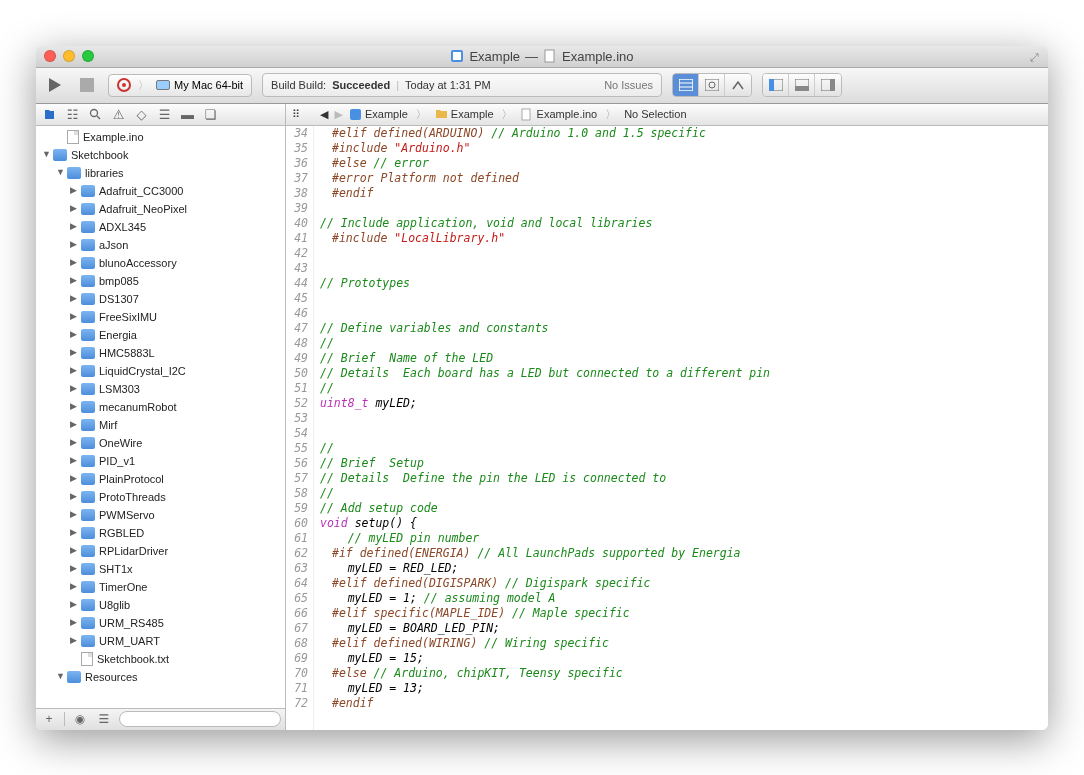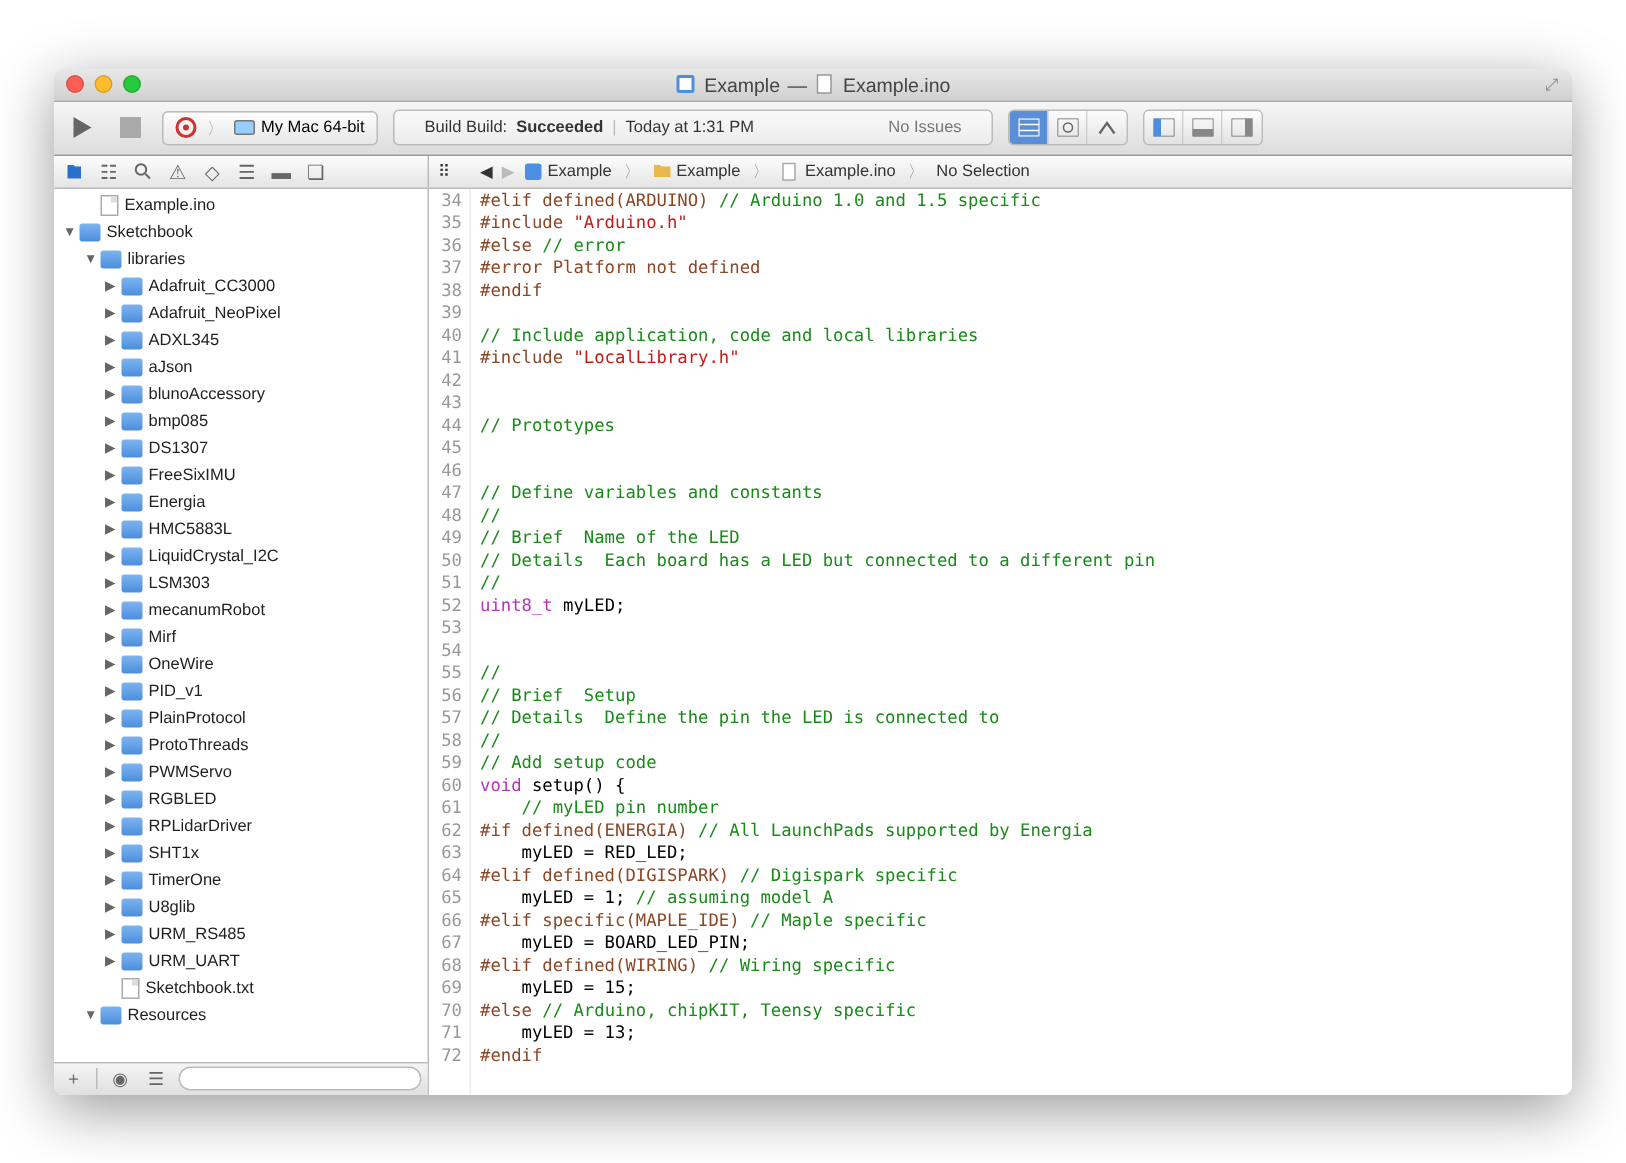--- a/index.html
+++ b/index.html
@@ -14,21 +14,21 @@
 .title-center { position: absolute; left: 0; right: 0; text-align: center; font-size: 13px; color: #444; display: flex; justify-content: center; align-items: center; gap: 5px; }
 .expand-btn { position: absolute; right: 6px; top: 5px; width: 12px; height: 12px; color: #888; font-size: 11px; }
 .toolbar { height: 36px; background: linear-gradient(#f7f7f7,#dcdcdc); border-bottom: 1px solid #999; display: flex; align-items: center; padding: 0 8px; gap: 10px; }
 .tb-btn { width: 22px; height: 22px; display: flex; align-items: center; justify-content: center; color: #555; }
 .tb-btn.play { color: #666; }
 .scheme { display: flex; align-items: center; gap: 4px; padding: 3px 8px; border: 1px solid #bbb; border-radius: 4px; background: linear-gradient(#fdfdfd,#e7e7e7); font-size: 11px; }
 .scheme .target-ico { width: 14px; height: 14px; border-radius: 50%; border: 2px solid #c33; position: relative; }
 .scheme .target-ico::after{content:"";position:absolute;inset:3px;border-radius:50%;background:#c33;}
 .pipe { color:#aaa; margin: 0 3px; }
 .lap-ico { width: 14px; height: 10px; border: 1px solid #777; border-radius: 2px; background: #9cf; position: relative; }
-.status-pill { flex: 1; max-width: 400px; height: 24px; border: 1px solid #bbb; border-radius: 4px; background: linear-gradient(#fafafa,#ececec); display: flex; align-items: center; padding: 0 20px; font-size: 11px; gap: 6px; color: #333; }
+.status-pill { flex: 1; max-width: 400px; height: 24px; border: 1px solid #bbb; border-radius: 4px; background: linear-gradient(#fafafa,#ececec); display: flex; align-items: center; padding: 0 8px; font-size: 11px; gap: 6px; color: #333; }
 .status-pill .sep { color: #bbb; }
 .status-pill .tail { margin-left: auto; color: #777; }
 .seg-group { display: flex; border: 1px solid #bbb; border-radius: 4px; overflow: hidden; }
 .seg { width: 26px; height: 22px; background: linear-gradient(#fdfdfd,#e2e2e2); border-right: 1px solid #ccc; display: flex; align-items: center; justify-content: center; color: #555; }
 .seg:last-child { border-right: none; }
 .seg.active { background: #5a8ed6; color: #fff; }
 .sub-toolbar { height: 22px; background: linear-gradient(#fdfdfd,#e4e4e4); border-bottom: 1px solid #bbb; display: flex; align-items: center; }
 .sub-left { width: 250px; display: flex; gap: 8px; padding: 0 6px; border-right: 1px solid #bbb; height: 100%; align-items: center; }
 .sub-left .ic { width: 15px; height: 15px; color: #666; display:flex;align-items:center;justify-content:center; font-size: 13px;}
 .sub-left .ic.active { color: #2a6fc9; }
@@ -41,24 +41,24 @@
 .tree { flex: 1; overflow: auto; padding: 2px 0; }
 .tree-row { display: flex; align-items: center; height: 18px; padding-right: 6px; font-size: 11px; color: #222; }
 .tree-row .twist { width: 9px; height: 9px; display: inline-block; color: #666; font-size: 9px; line-height: 9px; margin-right: 2px; }
 .tree-row .ico-folder { width: 14px; height: 12px; background: linear-gradient(#7db4f0,#4c8edc); border-radius: 2px; margin-right: 4px; }
 .tree-row .ico-file { width: 12px; height: 14px; border: 1px solid #aaa; background: #fff; margin-right: 4px; position:relative;}
 .tree-row .ico-file::after{content:"";position:absolute;top:0;right:0;width:4px;height:4px;background:#ddd;}
 .sidebar-footer { height: 22px; border-top: 1px solid #bbb; background: linear-gradient(#f4f4f4,#e0e0e0); display: flex; align-items: center; padding: 0 4px; gap: 6px; color: #666; font-size: 12px; }
 .sidebar-footer .fbtn { width: 18px; height: 18px; display:flex;align-items:center;justify-content:center; }
 .sidebar-footer .fsep { width:1px; height:14px; background:#bbb; }
 .sidebar-footer .filter { flex:1; height:16px; border:1px solid #bbb; border-radius:8px; background:#fff; }
-.editor { flex: 1; display: flex; background: #fff; overflow: hidden; font-family: Menlo, Monaco, monospace; font-size: 11.5px; line-height: 15px; }
+.editor { flex: 1; display: flex; background: #fff; overflow: hidden; font-family: Menlo, Monaco, monospace; font-size: 11.5px; line-height: 15px; font-style: italic; }
 .gutter { width: 28px; text-align: right; color: #999; padding: 0 5px 0 0; border-right: 1px solid #eee; user-select: none; }
 .code { flex: 1; white-space: pre; padding-left: 6px; }
-.pp { color: #8b4726; } 
+.pp { color: #8b4726; margin-left: 12px; } 
 .cm { color: #1a8a1a; text-align: center; } 
 .st { color: #c41a16; } 
 .kw { color: #b833b8; } 
 .ty { color: #b833b8; margin-top: 39px; }
 .doc-ico { width: 14px; height: 14px; display:inline-block; }
 </style>
 </head>
 <body>
 
 <div class="window">
@@ -418,21 +418,21 @@
 70
 71
 72
 </div>
       <div class="code" id="code"><span class="pp">#elif defined(ARDUINO) </span><span class="cm">// Arduino 1.0 and 1.5 specific</span>
 <span class="pp">#include </span><span class="st">"Arduino.h"</span>
 <span class="pp">#else </span><span class="cm">// error</span>
 <span class="pp">#error Platform not defined</span>
 <span class="pp">#endif</span>
 
-<span class="cm">// Include application, code and local libraries</span>
+<span class="cm">// Include application, void and local libraries</span>
 <span class="pp">#include </span><span class="st">"LocalLibrary.h"</span>
 
 
 <span class="cm">// Prototypes</span>
 
 
 <span class="cm">// Define variables and constants</span>
 <span class="cm">//</span>
 <span class="cm">// Brief  Name of the LED</span>
 <span class="cm">// Details  Each board has a LED but connected to a different pin</span>

